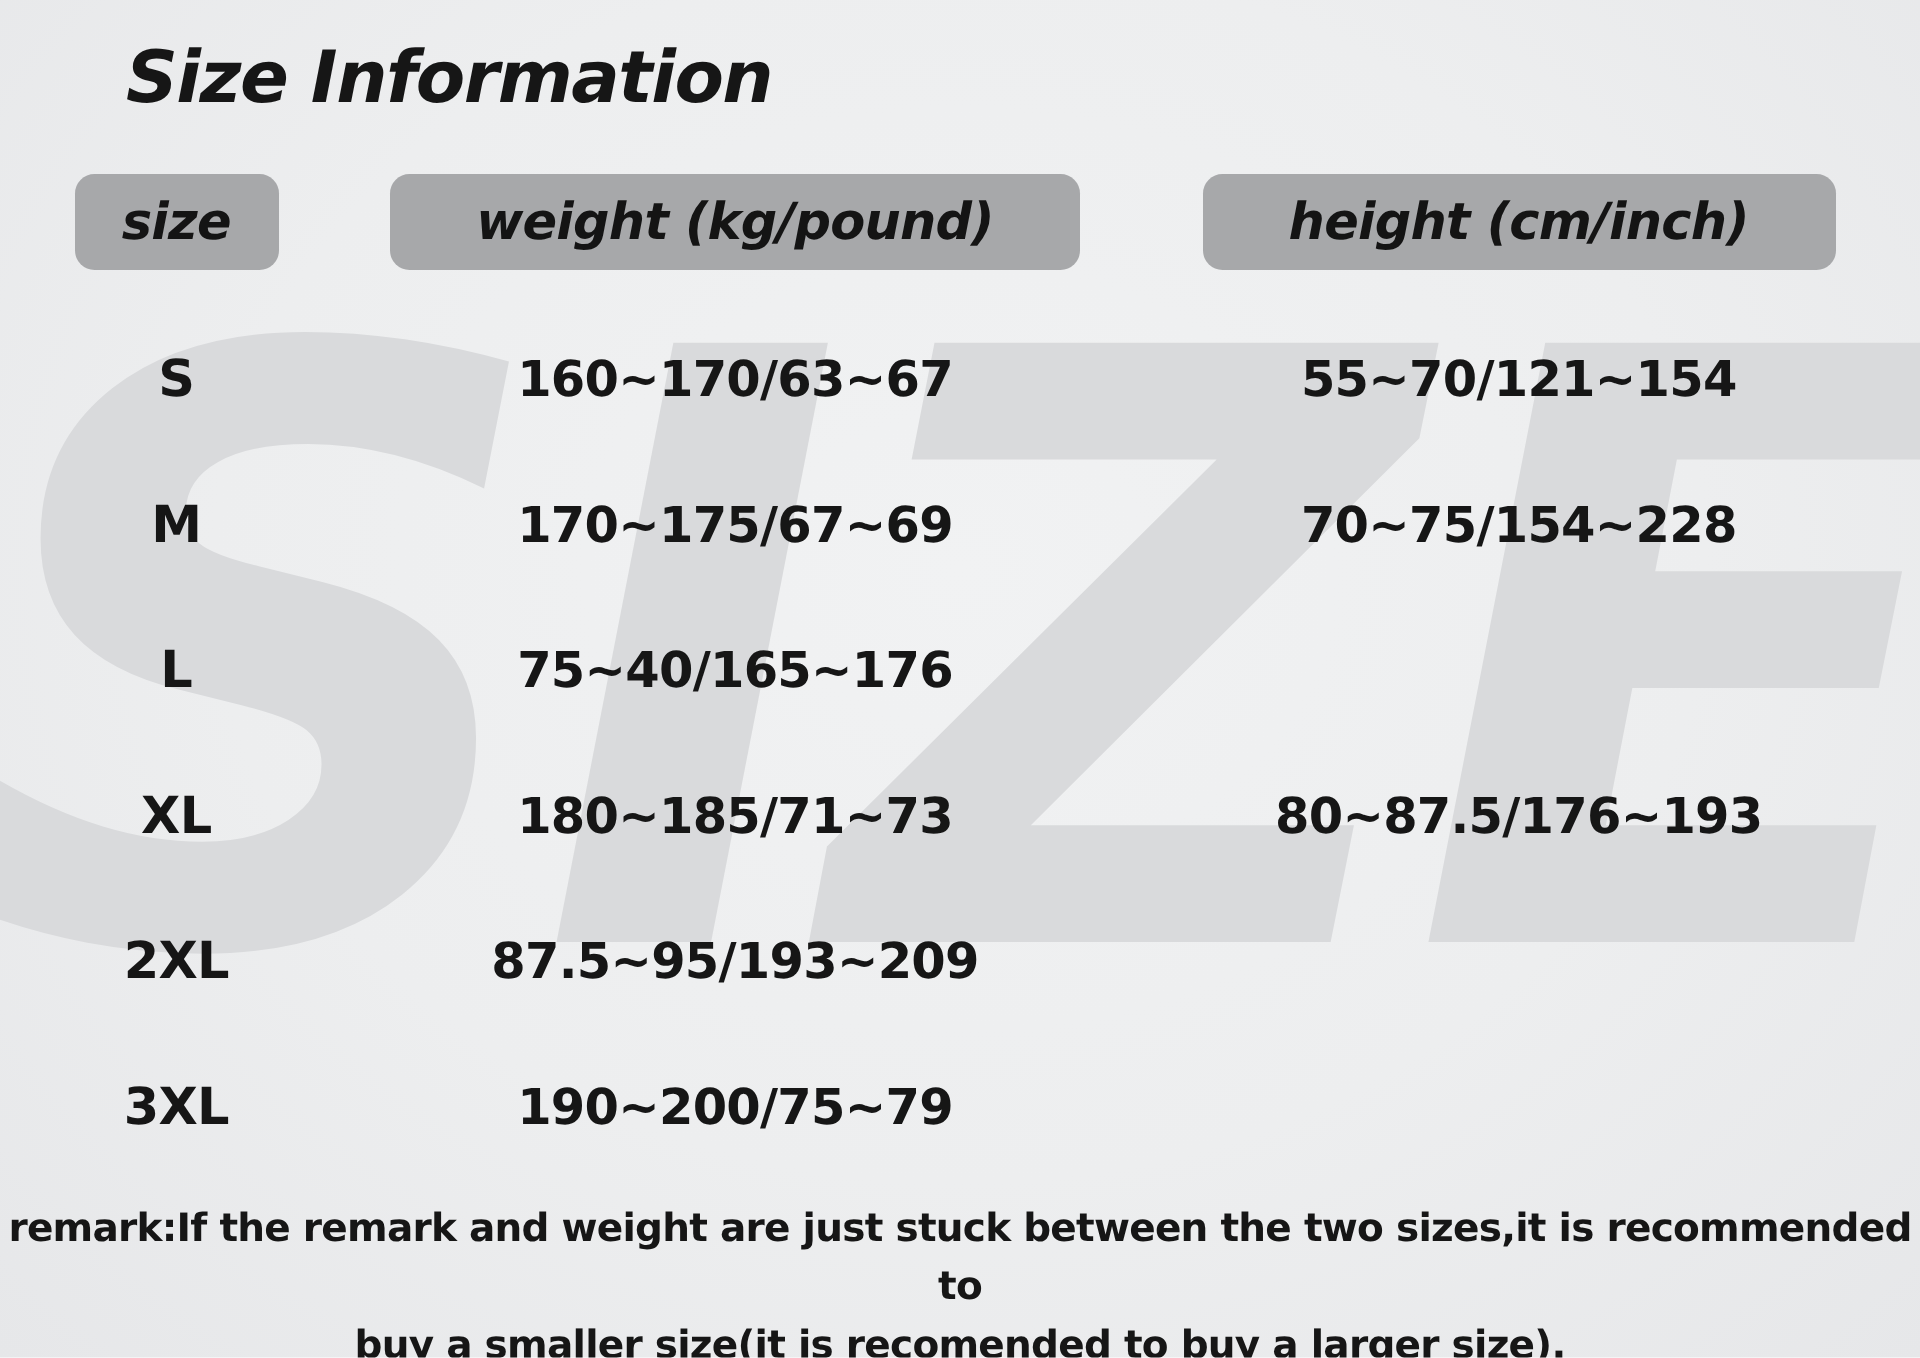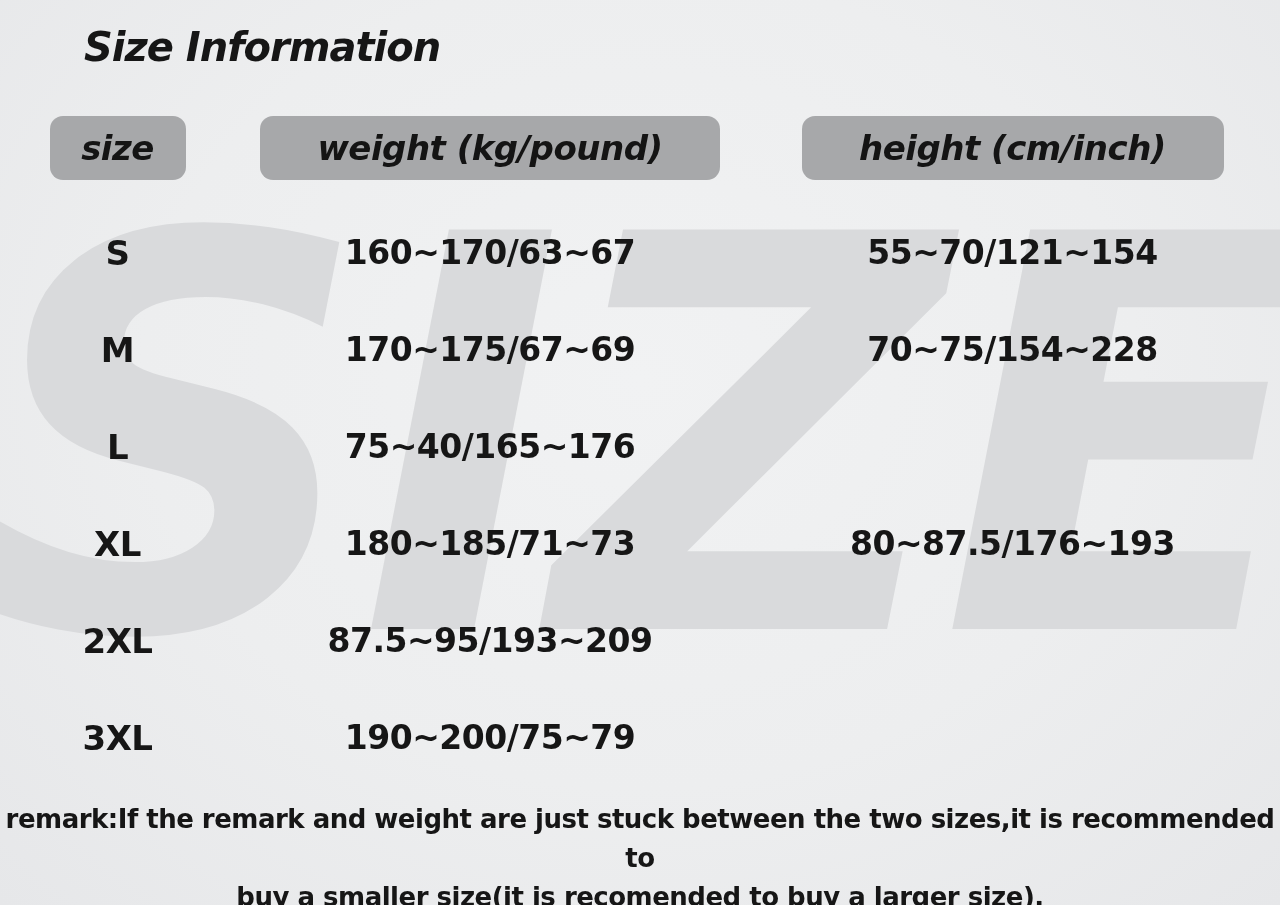--- a/index.html
+++ b/index.html
@@ -25,21 +25,21 @@
     font-style: italic;
     letter-spacing: -10px;
     color: #d9dadc;
     white-space: nowrap;
     user-select: none;
     z-index: 1;
   }
   .title {
     position: absolute;
     top: 24px; left: 84px;
-    font-size: 40px;
+    font-size: 48px;
     font-weight: bold;
     font-style: italic;
     letter-spacing: -1px;
     z-index: 3;
   }
   .size-table {
     position: absolute;
     top: 116px; left: 0;
     width: 1280px;
     z-index: 2;

